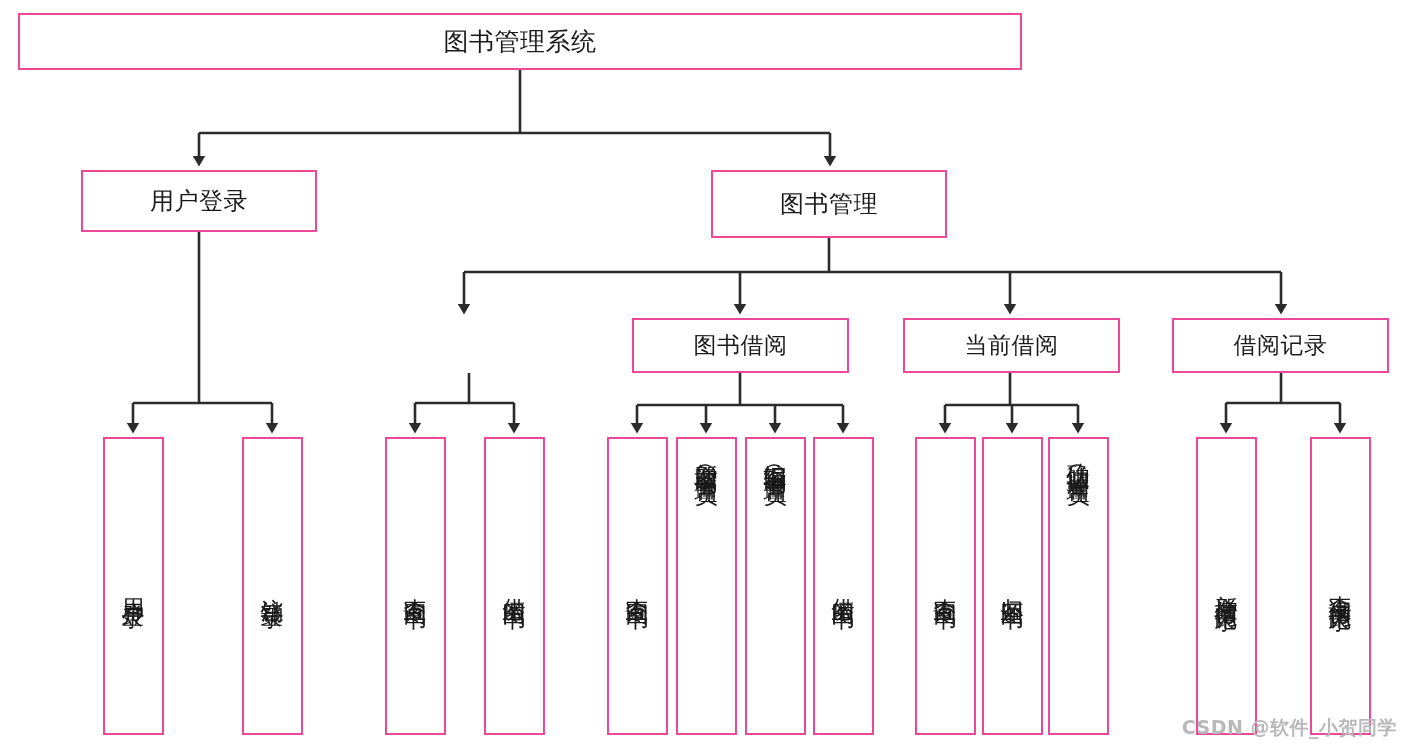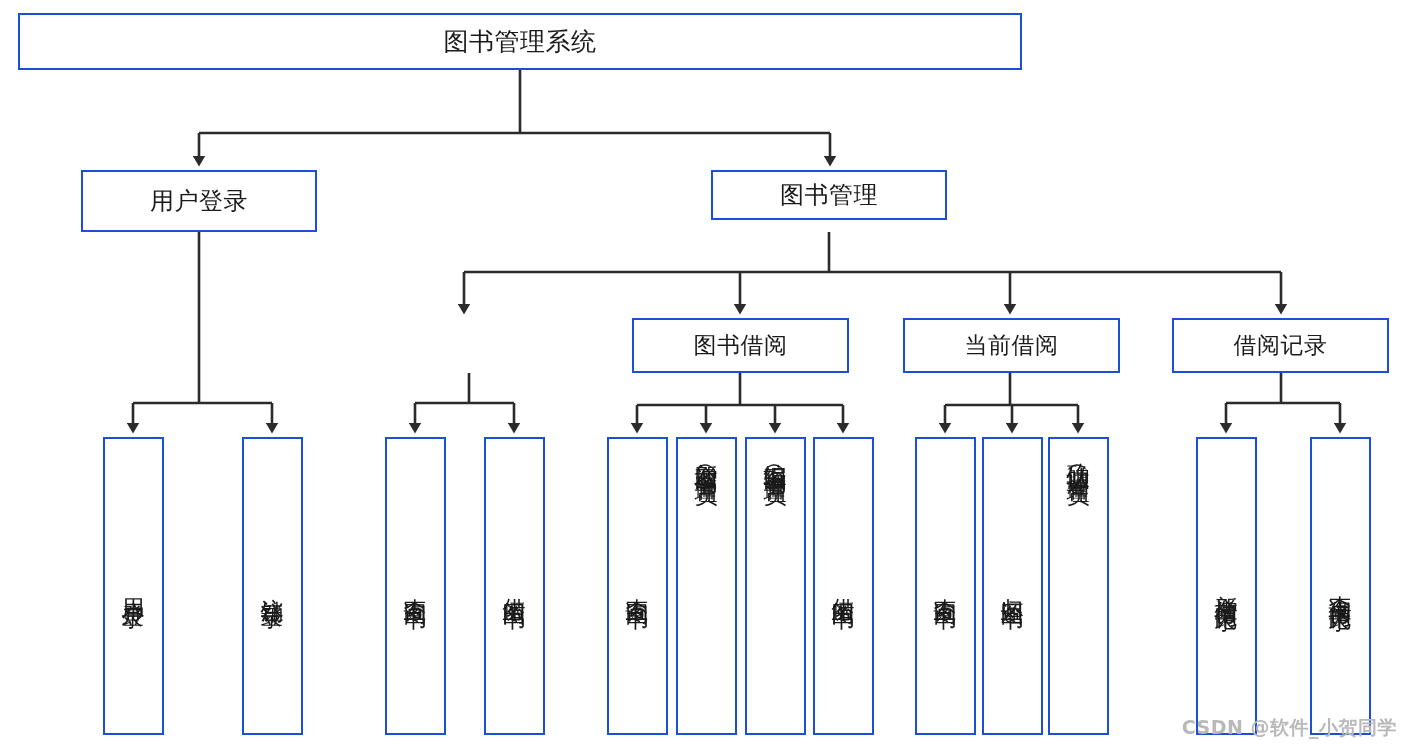--- a/index.html
+++ b/index.html
@@ -19,21 +19,21 @@
     position: absolute;
     left: 0;
     top: 0;
     width: 1405px;
     height: 747px;
     pointer-events: none;
   }
   .node {
     position: absolute;
     box-sizing: border-box;
-    border: 2px solid #1d4ed8;
+    border: 2px solid #ec4899;
     background: #ffffff;
     display: flex;
     align-items: center;
     justify-content: center;
     color: #1a1a1a;
   }
   .node .lbl {
     display: block;
     text-align: center;
     line-height: 1.18;
@@ -132,21 +132,21 @@
     </g>
   </svg>
 
   <div class="node root" style="left:18px; top:13px; width:1004px; height:57px;">
     <span class="lbl">图书管理系统</span>
   </div>
 
   <div class="node h1" style="left:81px; top:170px; width:236px; height:62px;">
     <span class="lbl">用户登录</span>
   </div>
-  <div class="node h1" style="left:711px; top:170px; width:236px; height:50px;">
+  <div class="node h1" style="left:711px; top:170px; width:236px; height:68px;">
     <span class="lbl">图书管理</span>
   </div>
 
   <div class="node h2" style="left:903px; top:318px; width:217px; height:55px;">
     <span class="lbl">当前借阅</span>
   </div>
   <div class="node h2" style="left:632px; top:318px; width:217px; height:55px;">
     <span class="lbl">图书借阅</span>
   </div>
   <div class="node h2" style="left:1172px; top:318px; width:217px; height:55px;">

